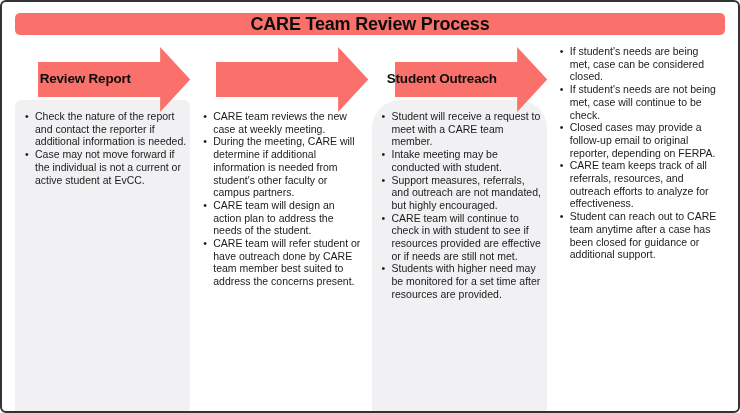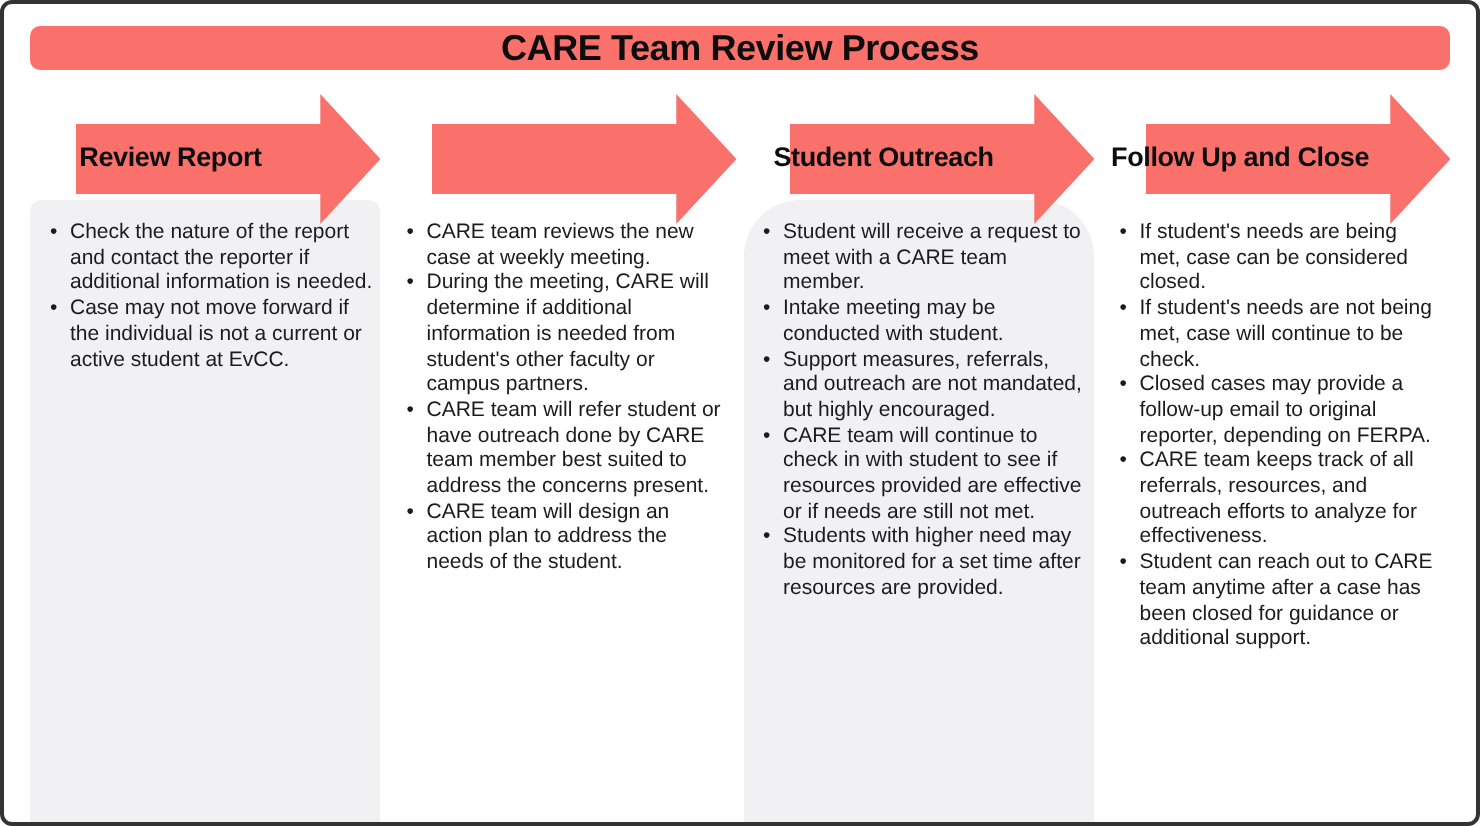--- a/index.html
+++ b/index.html
@@ -118,22 +118,22 @@
   <div class="col">
     <div class="arrow-wrap">
       <svg viewBox="0 0 177 65" preserveAspectRatio="none" aria-hidden="true">
         <polygon points="0,15 142,15 142,0 177,32.5 142,65 142,50 0,50"></polygon>
       </svg>
     </div>
     <div class="panel">
       <ul class="bullets">
             <li>CARE team reviews the new case at weekly meeting.</li>
             <li>During the meeting, CARE will determine if additional information is needed from student's other faculty or campus partners.</li>
+            <li>CARE team will design an action plan to address the needs of the student.</li>
             <li>CARE team will refer student or have outreach done by CARE team member best suited to address the concerns present.</li>
-            <li>CARE team will design an action plan to address the needs of the student.</li>
           </ul>
     </div>
   </div>
 
   <div class="col">
     <div class="arrow-wrap">
       <svg viewBox="0 0 177 65" preserveAspectRatio="none" aria-hidden="true">
         <polygon points="0,15 142,15 142,0 177,32.5 142,65 142,50 0,50"></polygon>
       </svg>
       <div class="arrow-label">Student Outreach</div>
@@ -143,26 +143,20 @@
             <li>Student will receive a request to meet with a CARE team member.</li>
             <li>Intake meeting may be conducted with student.</li>
             <li>Support measures, referrals, and outreach are not mandated, but highly encouraged.</li>
             <li>CARE team will continue to check in with student to see if resources provided are effective or if needs are still not met.</li>
             <li>Students with higher need may be monitored for a set time after resources are provided.</li>
           </ul>
     </div>
   </div>
 
   <div class="col">
-    <div class="arrow-wrap">
-      <svg viewBox="0 0 177 65" preserveAspectRatio="none" aria-hidden="true">
-        <polygon points="0,15 142,15 142,0 177,32.5 142,65 142,50 0,50"></polygon>
-      </svg>
-      <div class="arrow-label">Follow Up and Close</div>
-    </div>
     <div class="panel">
       <ul class="bullets">
             <li>If student's needs are being met, case can be considered closed.</li>
             <li>If student's needs are not being met, case will continue to be check.</li>
             <li>Closed cases may provide a follow-up email to original reporter, depending on FERPA.</li>
             <li>CARE team keeps track of all referrals, resources, and outreach efforts to analyze for effectiveness.</li>
             <li>Student can reach out to CARE team anytime after a case has been closed for guidance or additional support.</li>
           </ul>
     </div>
   </div>

